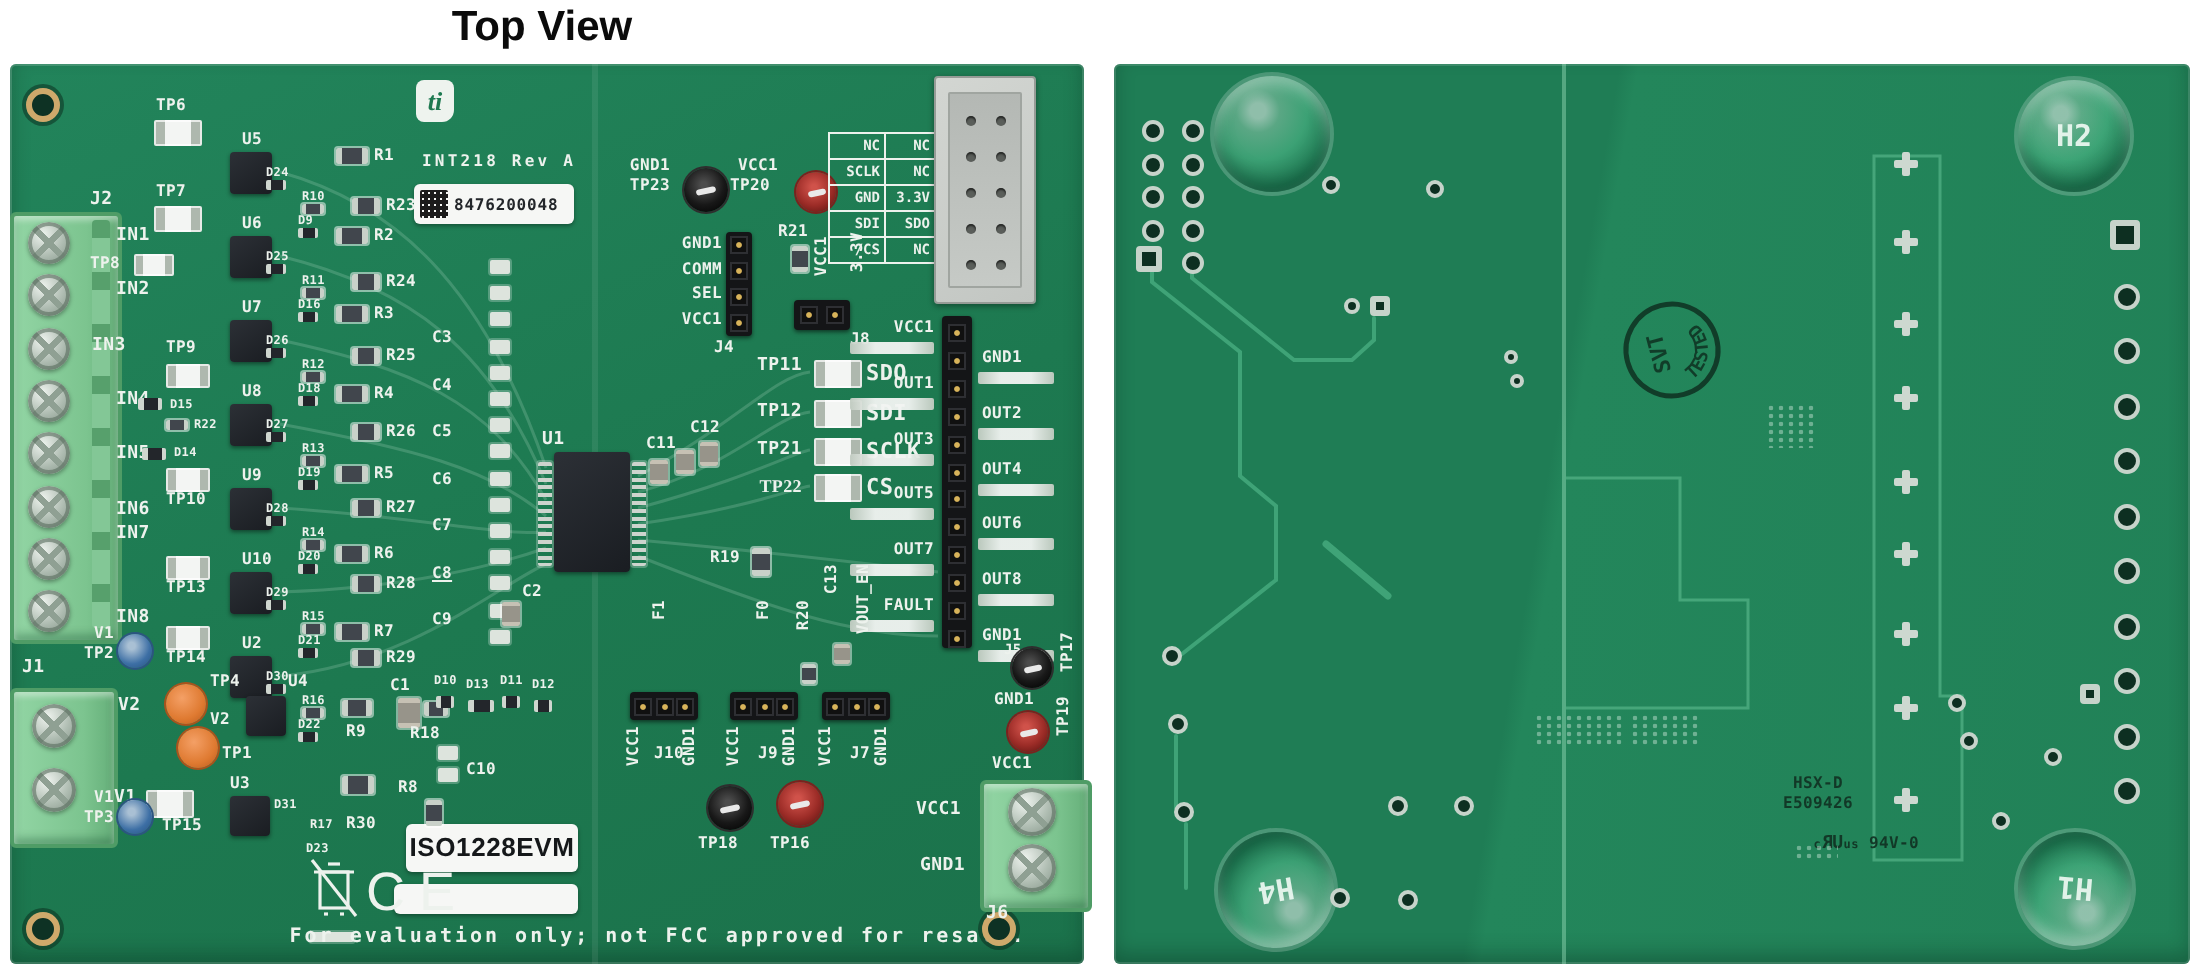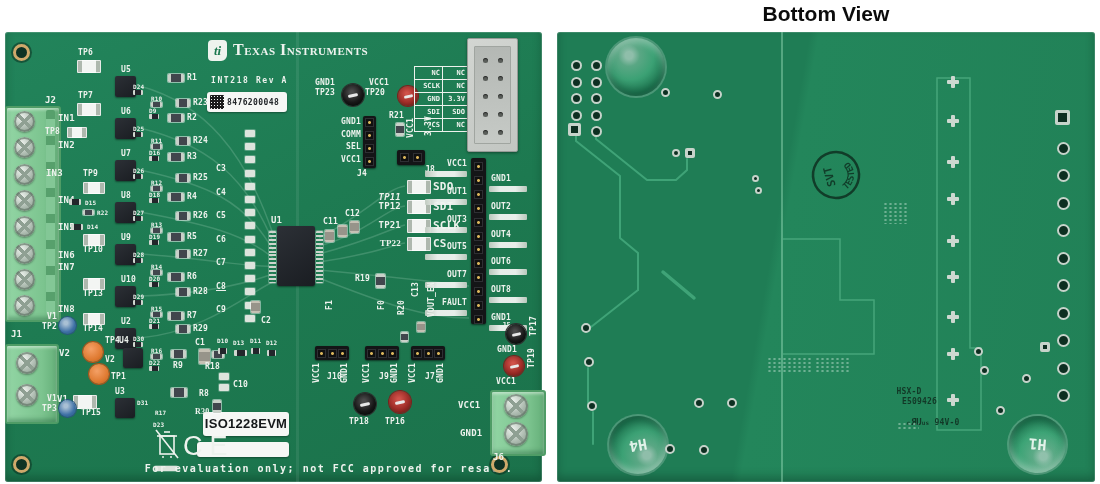--- a/index.html
+++ b/index.html
@@ -64,42 +64,41 @@
   .evmtxt{font:700 13px "Liberation Sans",sans-serif;color:#15181a;width:86px;text-align:center;line-height:24px;letter-spacing:.3px;}
   .cetxt{font:400 27px "Liberation Sans",sans-serif;letter-spacing:7px;color:#edf2ed;}
   .qr{position:absolute;width:14px;height:14px;background-color:#1c1c1c;
       background-image:radial-gradient(#f6f7f5 24%,transparent 26%);background-size:3px 3px;border-radius:1px;}
   svg.lay{position:absolute;left:0;top:0;pointer-events:none;}
 </style>
 </head>
 <body>
 
 <div id="stage">
-  <div class="vtitle" style="left:557px;width:538px;">Bottom View</div>
+  <div class="vtitle" style="left:0;width:542px;">Top View</div>
 
   <div id="tb" class="board">
     <svg id="tbtr" class="lay" width="537" height="450">
         <path d="M135,54 C200,72 240,120 268,202" fill="none" stroke="rgba(200,235,215,.20)" stroke-width="1.5"></path>
         <path d="M135,96 C200,112 240,142 268,210" fill="none" stroke="rgba(200,235,215,.20)" stroke-width="1.5"></path>
         <path d="M135,138 C200,152 240,168 268,218" fill="none" stroke="rgba(200,235,215,.20)" stroke-width="1.5"></path>
         <path d="M135,180 C200,192 240,202 268,226" fill="none" stroke="rgba(200,235,215,.20)" stroke-width="1.5"></path>
         <path d="M135,222 C200,226 245,236 268,234" fill="none" stroke="rgba(200,235,215,.20)" stroke-width="1.5"></path>
         <path d="M135,264 C200,262 245,250 268,242" fill="none" stroke="rgba(200,235,215,.20)" stroke-width="1.5"></path>
         <path d="M135,306 C200,300 245,260 268,250" fill="none" stroke="rgba(200,235,215,.20)" stroke-width="1.5"></path>
         <path d="M314,206 C360,182 382,156 400,154" fill="none" stroke="rgba(200,235,215,.20)" stroke-width="1.5"></path>
         <path d="M314,214 C360,202 382,176 400,174" fill="none" stroke="rgba(200,235,215,.20)" stroke-width="1.5"></path>
         <path d="M314,222 C370,207 392,194 400,193" fill="none" stroke="rgba(200,235,215,.20)" stroke-width="1.5"></path>
         <path d="M314,230 C370,222 392,212 400,211" fill="none" stroke="rgba(200,235,215,.20)" stroke-width="1.5"></path>
         <path d="M314,238 C400,246 430,250 464,254" fill="none" stroke="rgba(200,235,215,.20)" stroke-width="1.5"></path>
         <path d="M314,246 C380,272 420,286 464,286" fill="none" stroke="rgba(200,235,215,.20)" stroke-width="1.5"></path>
       </svg>
     <div class="seam" style="left:291px;width:3px;background:rgba(255,255,255,.08);"></div>
 
     <span class="tilogo" style="left:203px;top:8px;">ti</span>
-    <span class="silk brandtxt" style="left:228px;top:9px;">Texas Instruments</span>
     <span class="silk s8 ls2" style="left:206px;top:45px;">INT218 Rev A</span>
 
     <div class="wlabel" style="left:202px;top:60px;width:80px;height:20px;">
       <span class="qr" style="left:3px;top:3px;"></span>
       <span class="silk s8" style="left:20px;top:7px;color:#23262a;letter-spacing:.4px;">8476200048</span>
     </div>
 
     <div class="wlabel" style="left:198px;top:380px;width:86px;height:24px;">
       <div class="evmtxt">ISO1228EVM</div>
     </div>
@@ -163,21 +162,21 @@
       <div class="silk s8" style="left: 116px; top: 118px;">U7</div>
       <div class="chip" style="left: 110px; top: 128px; width: 21px; height: 21px;"></div>
       <div class="silk s8" style="left: 116px; top: 160px;">U8</div>
       <div class="chip" style="left: 110px; top: 170px; width: 21px; height: 21px;"></div>
       <div class="silk s8" style="left: 116px; top: 202px;">U9</div>
       <div class="chip" style="left: 110px; top: 212px; width: 21px; height: 21px;"></div>
       <div class="silk s8" style="left: 116px; top: 244px;">U10</div>
       <div class="chip" style="left: 110px; top: 254px; width: 21px; height: 21px;"></div>
       <div class="silk s8" style="left: 116px; top: 286px;">U2</div>
       <div class="chip" style="left: 110px; top: 296px; width: 21px; height: 21px;"></div>
-      <div class="silk s8" style="left: 114px; top: 305px; text-align: right;">U4</div>
+      <div class="silk s8" style="left: 139px; top: 305px; text-align: right;">U4</div>
       <div class="chip" style="left: 118px; top: 316px; width: 20px; height: 20px;"></div>
       <div class="silk s8" style="left: 110px; top: 356px;">U3</div>
       <div class="chip" style="left: 110px; top: 366px; width: 20px; height: 20px;"></div>
       <div class="silk s6" style="left: 128px; top: 52px;">D24</div>
       <div class="silk s6" style="left: 146px; top: 64px;">R10</div>
       <div class="silk s6" style="left: 144px; top: 76px;">D9</div>
       <div class="dio" style="left: 128px; top: 58px; width: 10px; height: 5px;"></div>
       <div class="res" style="left: 146px; top: 70px; width: 11px; height: 5px;"></div>
       <div class="dio" style="left: 144px; top: 82px; width: 10px; height: 5px;"></div>
       <div class="silk s6" style="left: 128px; top: 94px;">D25</div>
@@ -277,21 +276,21 @@
       <div class="spad" style="left: 240px; top: 282.8px; width: 10px; height: 7px;"></div>
       <div class="silk" style="left: 266px; top: 184px;">U1</div>
       <div class="chip" style="left: 272px; top: 194px; width: 38px; height: 60px;"></div>
       <div class="spad" style="left: 264px; top: 199px; width: 7px; height: 52px; background: repeating-linear-gradient(rgb(205, 212, 205) 0px, rgb(205, 212, 205) 2px, transparent 2px, transparent 3.9px);"></div>
       <div class="spad" style="left: 311px; top: 199px; width: 7px; height: 52px; background: repeating-linear-gradient(rgb(205, 212, 205) 0px, rgb(205, 212, 205) 2px, transparent 2px, transparent 3.9px);"></div>
       <div class="silk s8" style="left: 318px; top: 186px;">C11</div>
       <div class="cap" style="left: 320px; top: 198px; width: 9px; height: 12px;"></div>
       <div class="cap" style="left: 333px; top: 193px; width: 9px; height: 12px;"></div>
       <div class="silk s8" style="left: 340px; top: 178px;">C12</div>
       <div class="cap" style="left: 345px; top: 189px; width: 9px; height: 12px;"></div>
-      <div class="silk s8" style="left: 256px; top: 285px;">C2</div>
+      <div class="silk s8" style="left: 256px; top: 260px;">C2</div>
       <div class="cap" style="left: 246px; top: 269px; width: 9px; height: 12px;"></div>
       <div class="silk s8" style="left: 350px; top: 243px;">R19</div>
       <div class="resv" style="left: 371px; top: 242px; width: 9px; height: 14px;"></div>
       <div class="silk s8" style="left: 190px; top: 307px;">C1</div>
       <div class="cap" style="left: 194px; top: 317px; width: 11px; height: 15px;"></div>
       <div class="silk s8" style="left: 168px; top: 330px;">R9</div>
       <div class="res" style="left: 166px; top: 318px; width: 15px; height: 8px;"></div>
       <div class="silk s8" style="left: 200px; top: 331px;">R18</div>
       <div class="res" style="left: 207px; top: 319px; width: 12px; height: 7px;"></div>
       <div class="silk s6" style="left: 212px; top: 306px;">D10</div>
@@ -300,21 +299,21 @@
       <div class="dio" style="left: 229px; top: 318px; width: 13px; height: 6px;"></div>
       <div class="silk s6" style="left: 245px; top: 306px;">D11</div>
       <div class="dio" style="left: 246px; top: 316px; width: 9px; height: 6px;"></div>
       <div class="silk s6" style="left: 261px; top: 308px;">D12</div>
       <div class="dio" style="left: 262px; top: 318px; width: 9px; height: 6px;"></div>
       <div class="silk s8" style="left: 228px; top: 349px;">C10</div>
       <div class="spad" style="left: 214px; top: 341px; width: 10px; height: 7px;"></div>
       <div class="spad" style="left: 214px; top: 352px; width: 10px; height: 7px;"></div>
       <div class="silk s8" style="left: 194px; top: 358px;">R8</div>
       <div class="res" style="left: 166px; top: 356px; width: 16px; height: 9px;"></div>
-      <div class="silk s8" style="left: 190px; top: 376px; font-family: Liberation Serif, serif;">R30</div>
+      <div class="silk s8" style="left: 168px; top: 376px;">R30</div>
       <div class="resv" style="left: 208px; top: 368px; width: 8px; height: 13px;"></div>
       <div class="silk s8 tr" style="left: 300px; top: 47px; width: 30px;">GND1</div>
       <div class="silk s8 tr" style="left: 296px; top: 57px; width: 34px;">TP23</div>
       <div class="tpc k" style="left: 337px; top: 52px; width: 22px; height: 22px;"></div>
       <div class="silk s8" style="left: 364px; top: 47px;">VCC1</div>
       <div class="silk s8" style="left: 360px; top: 57px;">TP20</div>
       <div class="tpc r" style="left: 393px; top: 54px; width: 20px; height: 20px;"></div>
       <div style="left: 409px; top: 34px; width: 52px; position: absolute; display: grid; grid-template-columns: 27px 25px; border: 1px solid rgb(237, 242, 237);">
         <div style="position: relative; height: 12px; border-top: none; border-left: none; font: 700 7px / 12px &quot;DejaVu Sans Mono&quot;, monospace; color: rgb(237, 242, 237); text-align: right; padding-right: 2px;">NC</div>
         <div style="position: relative; height: 12px; border-top: none; border-left: 1px solid rgb(237, 242, 237); font: 700 7px / 12px &quot;DejaVu Sans Mono&quot;, monospace; color: rgb(237, 242, 237); text-align: right; padding-right: 2px;">NC</div>
@@ -351,21 +350,21 @@
       <div class="pinc" style="left: 360px; top: 125px;"></div>
       <div class="silk s8" style="left: 352px; top: 138px;">J4</div>
       <div class="silk s8" style="left: 384px; top: 80px;">R21</div>
       <div class="resv" style="left: 391px; top: 91px; width: 8px; height: 13px;"></div>
       <div class="silk s8 vert" style="left: 402px; top: 86px;">VCC1</div>
       <div class="silk s8 vert" style="left: 420px; top: 84px;">3.3V</div>
       <div class="hdr" style="left: 392px; top: 118px; width: 28px; height: 15px;"></div>
       <div class="pinc" style="left: 395px; top: 121px;"></div>
       <div class="pinc" style="left: 408px; top: 121px;"></div>
       <div class="silk s8" style="left: 420px; top: 134px;">J8</div>
-      <div class="silk tr" style="left: 360px; top: 161px; width: 36px; font-style: italic;">TP11</div>
+      <div class="silk tr" style="left: 360px; top: 147px; width: 36px;">TP11</div>
       <div class="pad" style="left: 402px; top: 148px; width: 22px; height: 12px;"></div>
       <div class="silk s11" style="left: 428px; top: 149px;">SDO</div>
       <div class="silk tr" style="left: 360px; top: 170px; width: 36px;">TP12</div>
       <div class="pad" style="left: 402px; top: 168px; width: 22px; height: 12px;"></div>
       <div class="silk s11" style="left: 428px; top: 169px;">SDI</div>
       <div class="silk tr" style="left: 360px; top: 189px; width: 36px;">TP21</div>
       <div class="pad" style="left: 402px; top: 187px; width: 22px; height: 12px;"></div>
       <div class="silk s11" style="left: 428px; top: 188px;">SCLK</div>
       <div class="silk tr" style="left: 360px; top: 207px; width: 36px; font-family: Liberation Serif, serif;">TP22</div>
       <div class="pad" style="left: 402px; top: 205px; width: 22px; height: 12px;"></div>
@@ -491,26 +490,27 @@
             <path id="arcp" d="M 13,31 A 18,18 0 0 0 49,31"></path>
           </defs>
         <text font-size="9" font-weight="bold" fill="#0d2b1d" font-family="DejaVu Sans Mono,monospace">
           <textPath href="#arcp" startOffset="6">TESTED</textPath>
         </text>
         <text x="31" y="28" text-anchor="middle" font-size="11" font-weight="bold" fill="#0d2b1d" font-family="DejaVu Sans Mono,monospace">SVT</text>
       </g>
     </svg>
 
     <span class="silk s8 eng" style="left:330px;top:356px;width:44px;text-align:center;">HSX-D</span>
-    <span class="silk s8 eng" style="left:324px;top:366px;width:56px;text-align:right;">E509426</span>
+    <span class="silk s8 eng" style="left:324px;top:366px;width:56px;text-align:center;">E509426</span>
     <div class="silk eng" style="left:316px;top:377px;">
       <span class="s6">c</span><span style="display:inline-block;transform:scaleX(-1);font-size:9px;" actable="false">R</span><span style="font-size:9px;">U</span><span class="s6">us</span><span class="s8"> </span><span class="s8">94V-0</span>
     </div>
     <div class="dots" style="left:340px;top:390px;width:22px;height:8px;"></div>
   <div class="dome" style="left: 50px; top: 6px; width: 58px; height: 58px;"></div>
+      <div class="dome" style="left: 452px; top: 8px; width: 56px; height: 56px;">H2</div>
       <div class="dome" style="left: 52px; top: 384px; width: 58px; height: 58px; transform: rotate(170deg);">H4</div>
       <div class="dome" style="left: 452px; top: 384px; width: 57px; height: 57px; transform: rotate(185deg);">H1</div>
       <div class="via" style="left: 14px; top: 28px; width: 11px; height: 11px;"></div>
       <div class="via" style="left: 34px; top: 28px; width: 11px; height: 11px;"></div>
       <div class="via" style="left: 14px; top: 44.6px; width: 11px; height: 11px;"></div>
       <div class="via" style="left: 34px; top: 44.6px; width: 11px; height: 11px;"></div>
       <div class="via" style="left: 14px; top: 61.2px; width: 11px; height: 11px;"></div>
       <div class="via" style="left: 34px; top: 61.2px; width: 11px; height: 11px;"></div>
       <div class="via" style="left: 14px; top: 77.8px; width: 11px; height: 11px;"></div>
       <div class="via" style="left: 34px; top: 77.8px; width: 11px; height: 11px;"></div>

